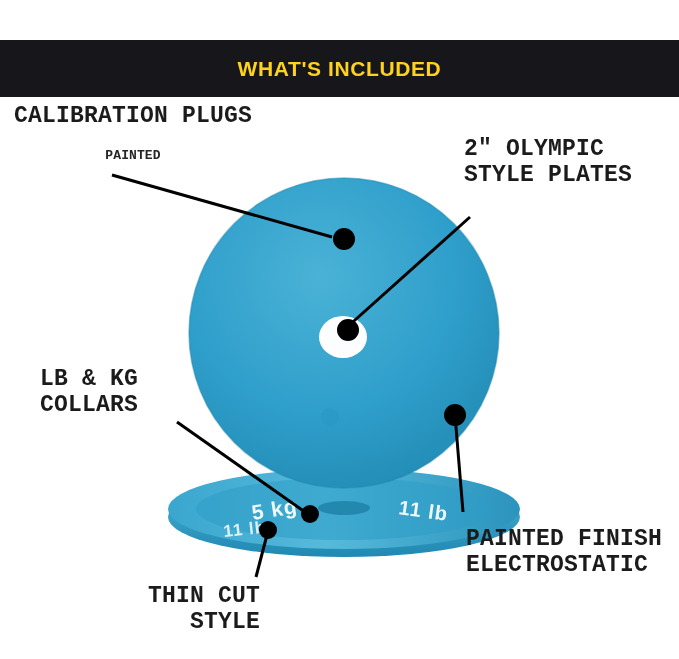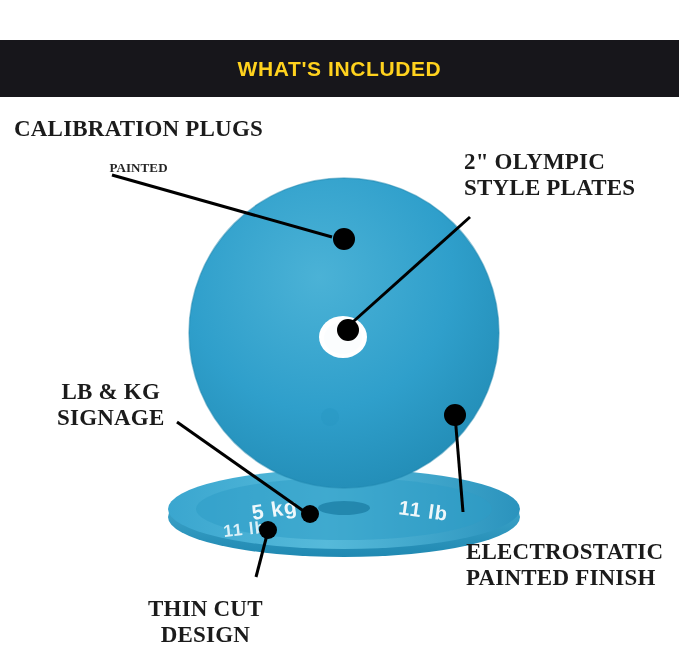--- a/index.html
+++ b/index.html
@@ -49,26 +49,25 @@
   #svg-layer {
     position: absolute;
     left: 0;
     top: 0;
     width: 679px;
     height: 602px;
   }
   
   .callout {
     position: absolute;
-    font-family: Liberation Serif, serif;
+    font-family: Liberation Mono, monospace;
     font-weight: bold;
     color: #1b1b1b;
     line-height: 1.12;
     letter-spacing: 0.2px;
-    margin-top: 12px;
   }
   .callout .line {
     display: block;
     white-space: nowrap;
   }
   .big {
     font-size: 23px;
   }
   .sub {
     font-size: 13px;
@@ -86,33 +85,33 @@
     margin-top: 5px;
     margin-left: 46px;
     text-align: center;
   }
   #callout-collars {
     left: 464px;
     top: 80px;
     text-align: left;
   }
   #callout-signage {
-    left: 57px;
+    left: 40px;
     top: 310px;
     text-align: center;
   }
   #callout-electrostatic {
     left: 466px;
     top: 470px;
     text-align: left;
   }
   #callout-thincut {
     left: 148px;
     top: 527px;
-    text-align: center;
+    text-align: right;
   }
 </style>
 </head>
 <body>
 
 <div id="page">
 
   <div id="header-banner">
     <div id="header-title">WHAT'S INCLUDED</div>
   </div>
@@ -186,27 +185,27 @@
       </span>
     </div>
 
     <div class="callout" id="callout-collars">
       <span class="line big">2" OLYMPIC</span>
       <span class="line big">STYLE PLATES</span>
     </div>
 
     <div class="callout" id="callout-signage">
       <span class="line big">LB &amp; KG</span>
-      <span class="line big">SIGNAGE</span>
+      <span class="line big">COLLARS</span>
     </div>
 
     <div class="callout" id="callout-electrostatic">
+      <span class="line big">PAINTED FINISH</span>
       <span class="line big">ELECTROSTATIC</span>
-      <span class="line big">PAINTED FINISH</span>
     </div>
 
     <div class="callout" id="callout-thincut">
       <span class="line big">THIN CUT</span>
-      <span class="line big">DESIGN</span>
+      <span class="line big">STYLE</span>
     </div>
 
   </div>
 </div>
 
 </body></html>

